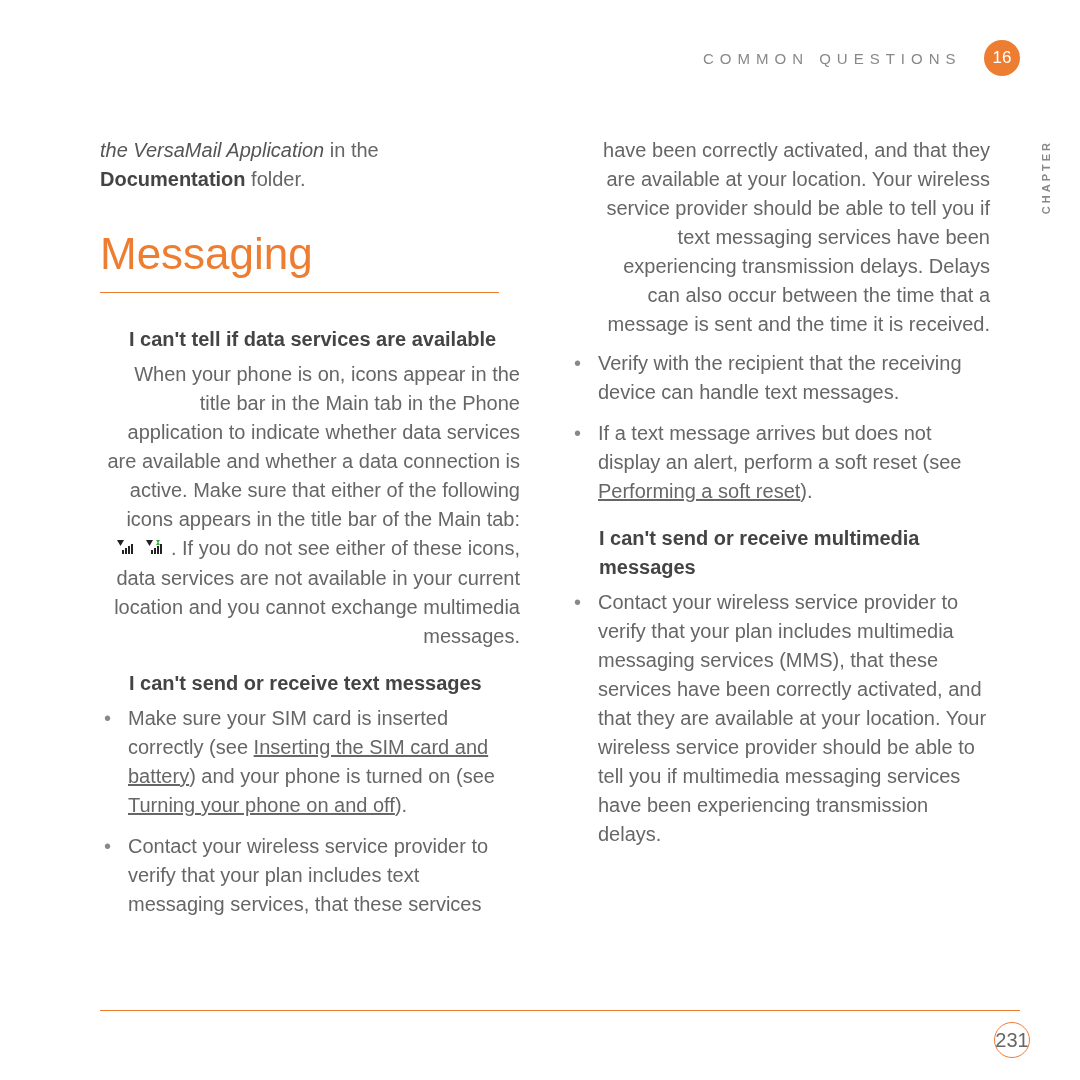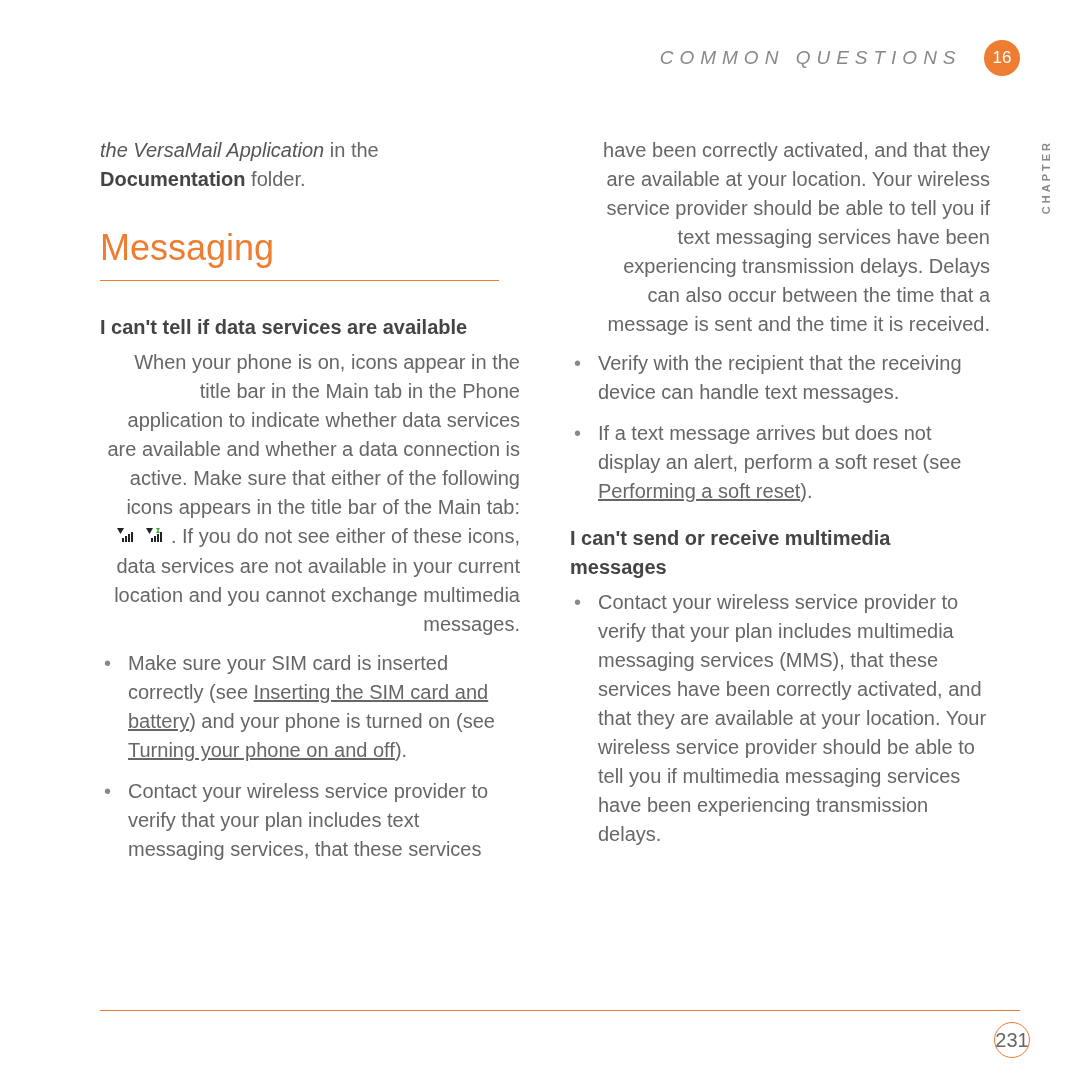--- a/index.html
+++ b/index.html
@@ -7,26 +7,25 @@
     width: 1080px;
     height: 1080px;
     background: #fff;
     font-family: Arial, Helvetica, sans-serif;
     color: #666;
     position: relative;
     overflow: hidden;
   }
   .header-section { text-align: right; padding: 40px 60px 0 0; }
   .header-title {
-    font-size: 19px;
+    font-size: 15px;
     letter-spacing: 6px;
     color: #888;
     display: inline-block;
     vertical-align: middle;
-    font-style: italic;
   }
   .chapter-badge {
     display: inline-flex;
     align-items: center;
     justify-content: center;
     width: 36px; height: 36px;
     border-radius: 50%;
     background: #ed7d31;
     color: #fff;
     font-size: 17px;
@@ -47,33 +46,34 @@
   .content {
     display: flex;
     gap: 50px;
     padding: 60px 90px 0 100px;
   }
   .col { flex: 1; font-size: 20px; line-height: 1.45; color: #666; }
   .intro { margin-bottom: 28px; }
   .intro .italic { font-style: italic; color: #555; }
   .intro .bold { font-weight: bold; color: #444; }
   h1.section {
-    font-size: 36px;
+    font-size: 44px;
     font-weight: normal;
     color: #ed7d31;
     padding-bottom: 6px;
     border-bottom: 1px solid #ed7d31;
     margin-bottom: 32px;
     width: 95%;
   }
   .subhead {
     font-weight: bold;
     color: #444;
     margin-bottom: 6px;
     margin-top: 18px;
+    margin-left: 29px;
   }
   .body-text { margin-bottom: 10px; text-align: right; }
   ul { list-style: none; padding-left: 0; margin-bottom: 10px; }
   ul li { position: relative; padding-left: 28px; margin-bottom: 12px; }
   ul li::before {
     content: "•";
     position: absolute;
     left: 4px;
     color: #888;
     font-size: 20px;
@@ -144,20 +144,21 @@
             <rect x="11" y="10" width="2" height="6" fill="#222"></rect>
             <rect x="14" y="8" width="2" height="8" fill="#222"></rect>
             <rect x="17" y="6" width="2" height="10" fill="#222"></rect>
             <path d="M13 2 L17 2 L15 5 Z" fill="#3a3"></path>
             <path d="M13 7 L17 7 L15 4 Z" fill="#3a3"></path>
           </svg>
       </span>
       <span>. If you do not see either of these icons, data services are not available in your current location and you cannot exchange multimedia messages.</span>
     </p>
 
+    <p class="subhead">I can't send or receive text messages</p>
     <ul>
       <li>
         <span>Make sure your SIM card is inserted correctly (see </span><span class="link">Inserting the SIM card and battery</span><span>) and your phone is turned on (see </span><span class="link">Turning your phone on and off</span><span>).</span>
       </li>
       <li>
         <span>Contact your wireless service provider to verify that your plan includes text messaging services, that these services</span>
       </li>
     </ul>
   </div>
 

